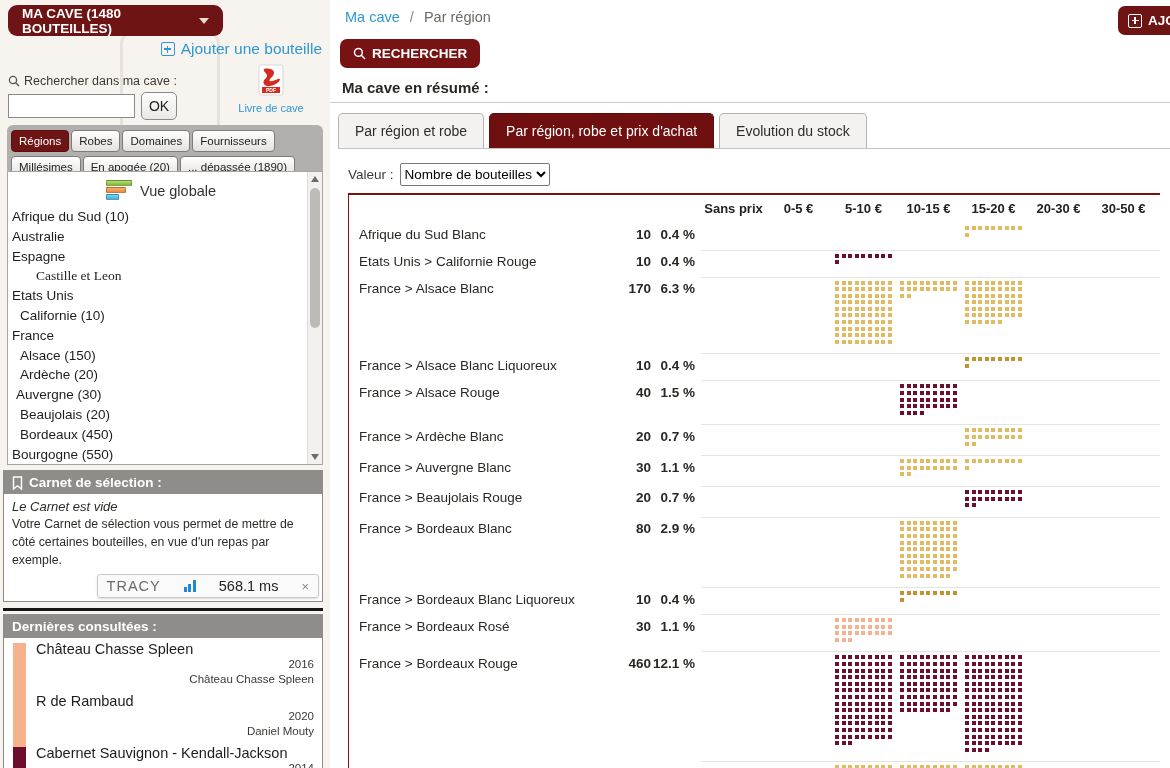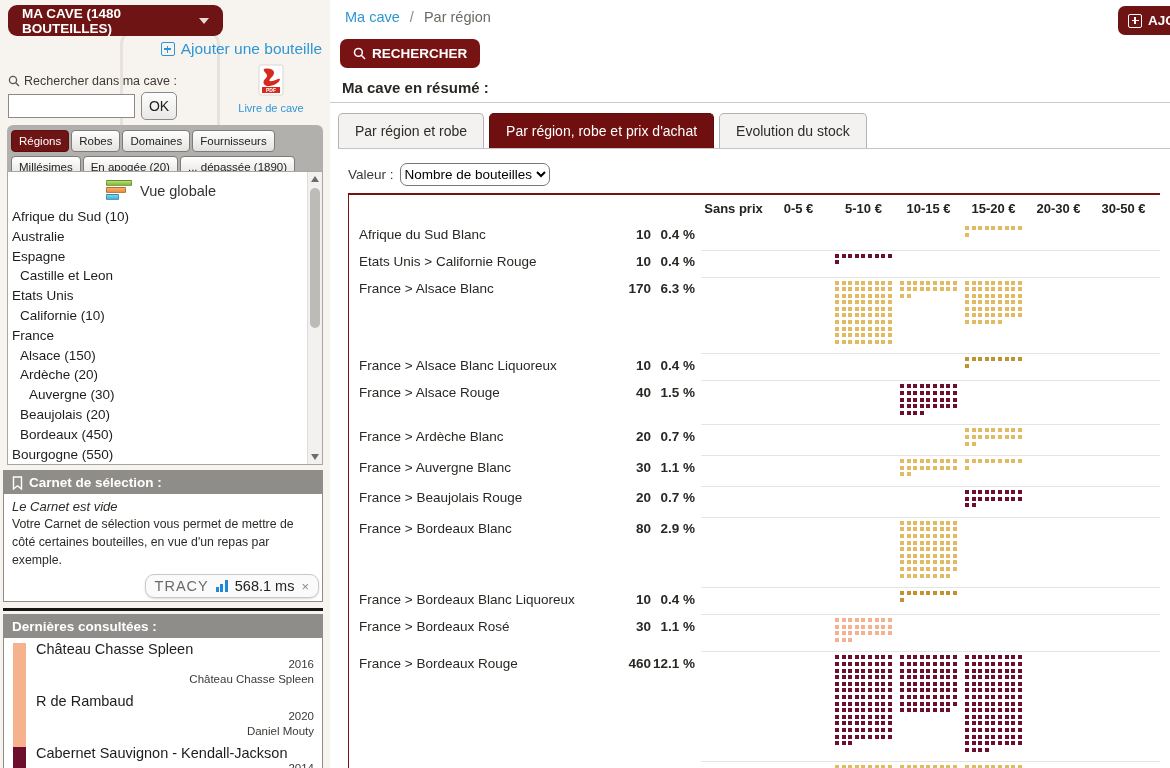--- a/index.html
+++ b/index.html
@@ -53,22 +53,22 @@
   .vg-bar2 { width:20px; background:linear-gradient(#f6b06a,#e98c3f); }
   .vg-bar3 { width:13px; background:linear-gradient(#7fd4f2,#3fb0dd); }
   .region-item { padding:0 4px 0 4px; line-height:19.8px; color:#1d1d1d; cursor:pointer; white-space:nowrap; }
 
   .panel { position:absolute; left:3px; width:320px; background:#fff; border:1px solid #8f8d8a; }
   .panel-header { background:#8f8d8a; color:#fff; font-weight:bold; font-size:13.5px; padding:4px 8px; display:flex; align-items:center; gap:6px; }
   .carnet { top:470px; }
   .carnet-body { position:relative; height:107px; padding:5px 8px; }
   .carnet-empty { font-style:italic; font-size:13px; color:#2e2c28; margin-bottom:2px; }
   .carnet-desc { font-size:12.3px; color:#2e2c28; line-height:1.45; max-width:290px; }
-  .tracy { position:absolute; right:3px; bottom:3px; display:flex; align-items:center; gap:7px; background:rgba(250,250,250,0.95);
-    border:1px solid #c9c9c9; border-radius:9px; padding:3px 9px; box-shadow:0 1px 2px rgba(0,0,0,0.15); }
+  .tracy { position:absolute; right:3px; bottom:3px; display:flex; align-items:center; gap:23px; background:rgba(250,250,250,0.95);
+    border:1px solid #c9c9c9; border-radius:3px; padding:3px 9px; box-shadow:0 1px 2px rgba(0,0,0,0.15); }
   .tracy-name { color:#6b6b6b; font-size:14.5px; letter-spacing:1px; }
   .tracy-bars { display:flex; align-items:flex-end; gap:1.5px; height:12px; }
   .tracy-bars i { display:block; width:3px; background:#1e88d2; }
   .tracy-time { font-size:14.5px; color:#222; }
   .tracy-close { color:#8a8a8a; font-size:13px; cursor:pointer; }
 
   .black-divider { position:absolute; left:3px; top:608px; width:320px; height:3px; background:#161616; }
   .recent { top:614px; height:160px; border-bottom:none; }
   .recent-body { background:#fff; }
   .recent-item { position:relative; padding:3px 8px 3px 32px; min-height:49px; cursor:pointer; }
@@ -92,21 +92,21 @@
     font-size:13.5px; padding:7px 13px; display:inline-flex; align-items:center; gap:6px; cursor:pointer; }
   .summary-title { margin:11px 0 0 12px; font-weight:bold; font-size:15px; color:#2a2824; }
 
   .summary-panel { margin-top:6px; border-top:1px solid #cccac7; padding-top:10px; }
   .tabs-bar { margin-left:8px; display:flex; gap:5px; border-bottom:1px solid #c6c4c1; align-items:flex-end; padding-right:0; }
   .tab { border:1px solid #b5b3b0; border-bottom:none; border-radius:5px 5px 0 0; background:#f3f2f0; color:#2e2c28;
     font-size:14px; padding:9px 16px; cursor:pointer; white-space:nowrap; }
   .tab.active { background:#6f0f0f; color:#fff; border-color:#5c0c0c; }
 
   .value-row { margin:14px 0 7px 18px; font-size:13.5px; color:#3d3a36; display:flex; align-items:center; gap:6px; }
-  .value-select { font-size:13.5px; height:23px; border:1px solid #777; border-radius:7px; background:#fff; }
+  .value-select { font-size:13.5px; height:23px; border:1px solid #777; border-radius:2px; background:#fff; }
 
   .table-wrap { margin-left:18px; width:812px; height:596px; overflow:hidden;
     border-top:2px solid #7a1212; border-left:1px solid #7a1212; }
   table.waffle-table { border-collapse:collapse; table-layout:fixed; width:866px; }
   .waffle-table th { font-size:13px; font-weight:bold; color:#222; text-align:center; padding:6px 0 7px 0; }
   .waffle-table td { vertical-align:top; font-size:13.5px; color:#2a2824; }
   td.c-label { padding:4px 0 8px 10px; white-space:nowrap; overflow:hidden; }
   td.c-count { text-align:right; font-weight:bold; padding:4px 2px 0 0; white-space:nowrap; }
   td.c-pct { text-align:right; font-weight:bold; padding:4px 6px 0 0; white-space:nowrap; }
   td.c-bucket { border-bottom:1px solid #e6e4e1; padding:3px 0 7px 4px; }
@@ -161,27 +161,27 @@
         <div class="vg-bar1"></div>
           <div class="vg-bar2"></div>
           <div class="vg-bar3"></div>
       </div>
       <span style="font-size:14.5px;">Vue globale</span>
     </div>
     <div>
         <div class="region-item" style="padding-left: 4px;">Afrique du Sud (10)</div>
         <div class="region-item" style="padding-left: 4px;">Australie</div>
         <div class="region-item" style="padding-left: 4px;">Espagne</div>
-        <div class="region-item" style="padding-left: 12px;">Castille et Leon</div>
+        <div class="region-item" style="padding-left: 28px; font-family: Liberation Serif, serif;">Castille et Leon</div>
         <div class="region-item" style="padding-left: 4px;">Etats Unis</div>
         <div class="region-item" style="padding-left: 12px;">Californie (10)</div>
         <div class="region-item" style="padding-left: 4px;">France</div>
         <div class="region-item" style="padding-left: 12px;">Alsace (150)</div>
         <div class="region-item" style="padding-left: 12px;">Ardèche (20)</div>
-        <div class="region-item" style="padding-left: 21px;">Auvergne (30)</div>
+        <div class="region-item" style="padding-left: 8px;">Auvergne (30)</div>
         <div class="region-item" style="padding-left: 12px;">Beaujolais (20)</div>
         <div class="region-item" style="padding-left: 12px;">Bordeaux (450)</div>
         <div class="region-item" style="">Bourgogne (550)</div>
       </div>
     <div class="region-scroll">
       <div class="scroll-arrow">
           <span class="tri-up"></span>
         </div>
       <div class="scroll-thumb"></div>
       <div class="scroll-arrow bottom">

